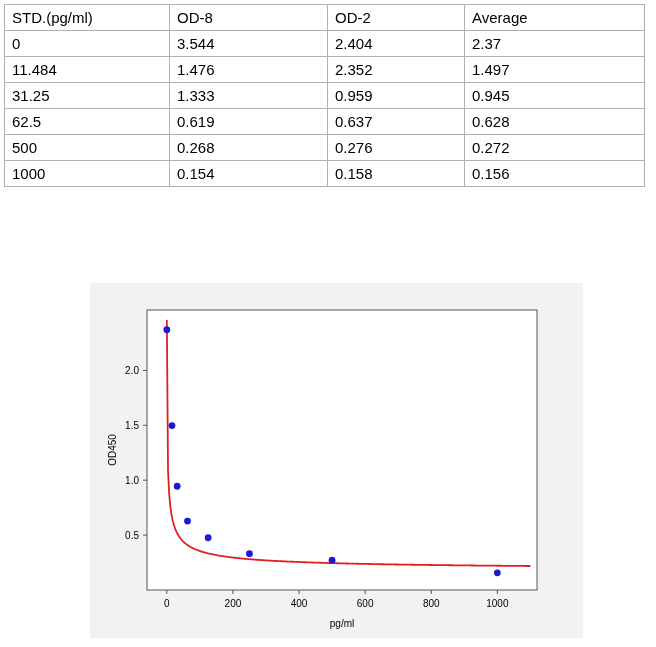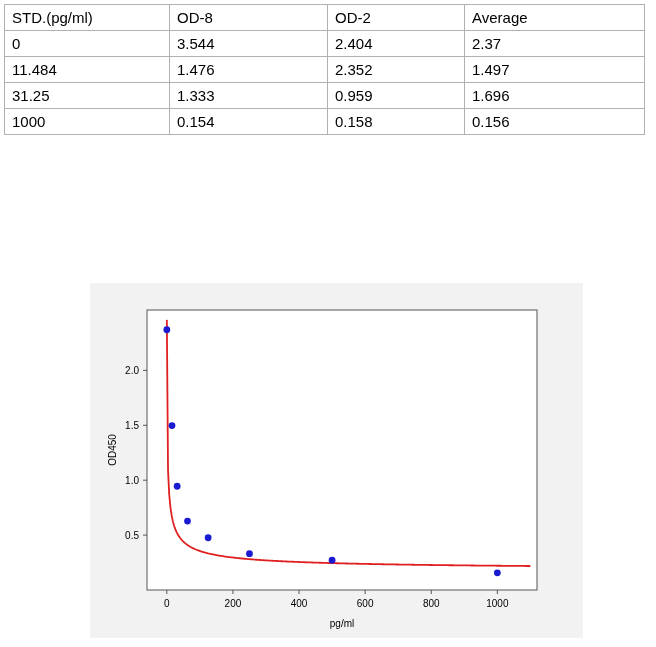--- a/index.html
+++ b/index.html
@@ -87,21 +87,33 @@
     <tr>
       <td>11.484</td>
       <td>1.476</td>
       <td>2.352</td>
       <td>1.497</td>
     </tr>
     <tr>
       <td>31.25</td>
       <td>1.333</td>
       <td>0.959</td>
-      <td>1.696</td>
+      <td>0.945</td>
+    </tr>
+    <tr>
+      <td>62.5</td>
+      <td>0.619</td>
+      <td>0.637</td>
+      <td>0.628</td>
+    </tr>
+    <tr>
+      <td>500</td>
+      <td>0.268</td>
+      <td>0.276</td>
+      <td>0.272</td>
     </tr>
     <tr>
       <td>1000</td>
       <td>0.154</td>
       <td>0.158</td>
       <td>0.156</td>
     </tr>
   </tbody>
 </table>
 

